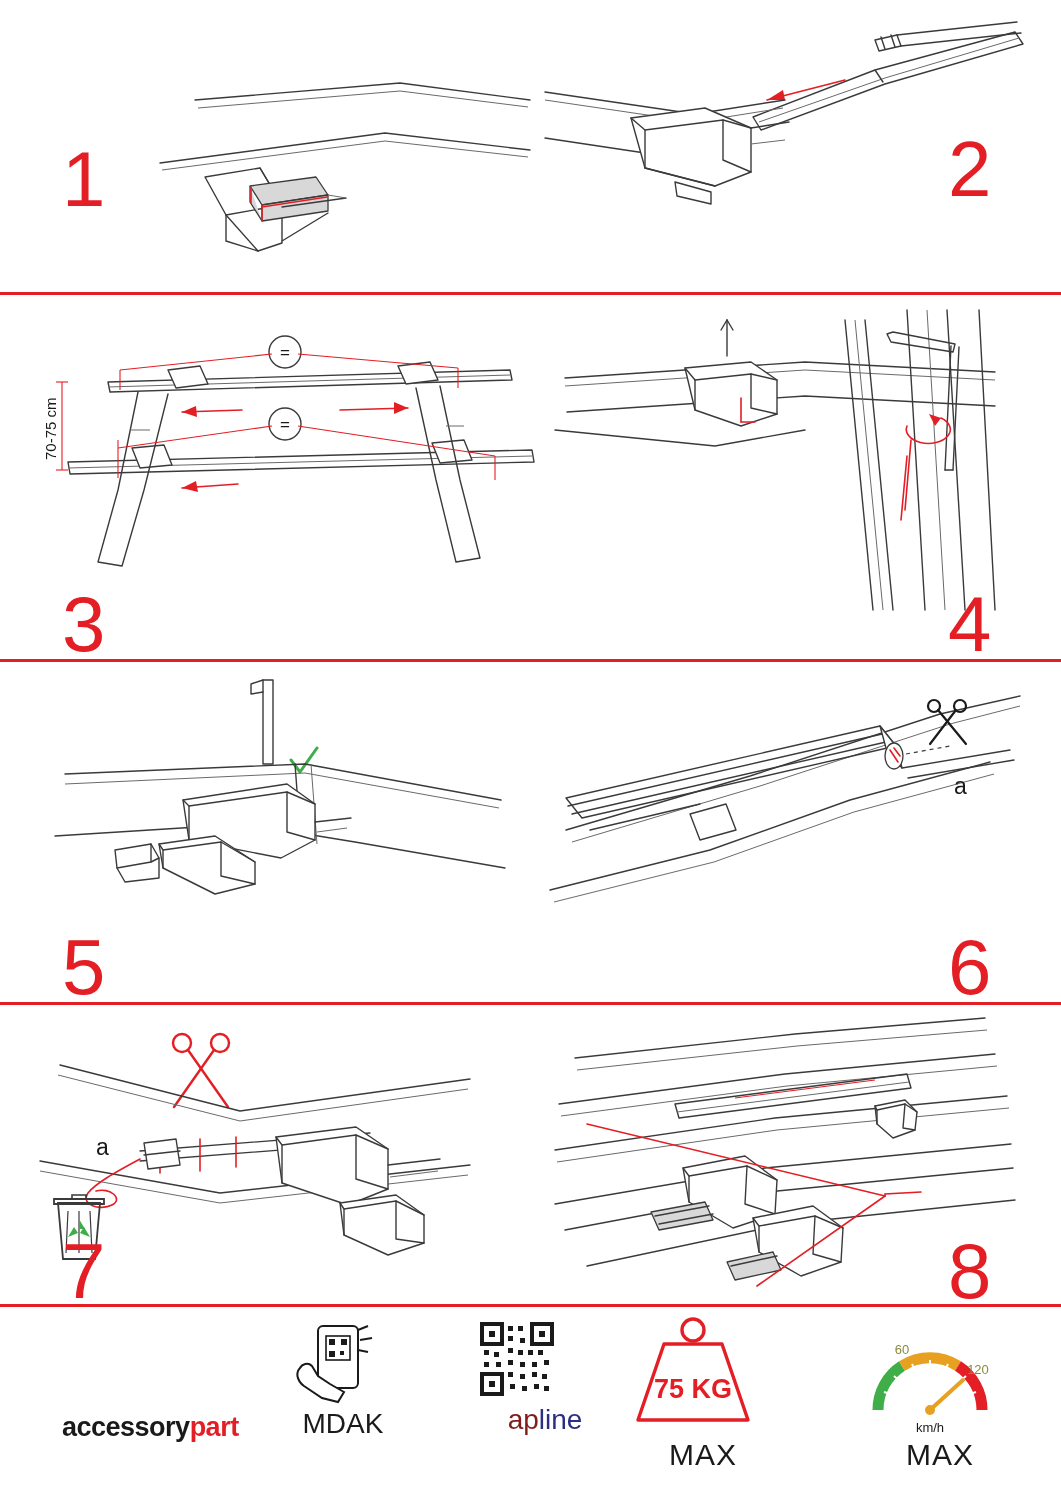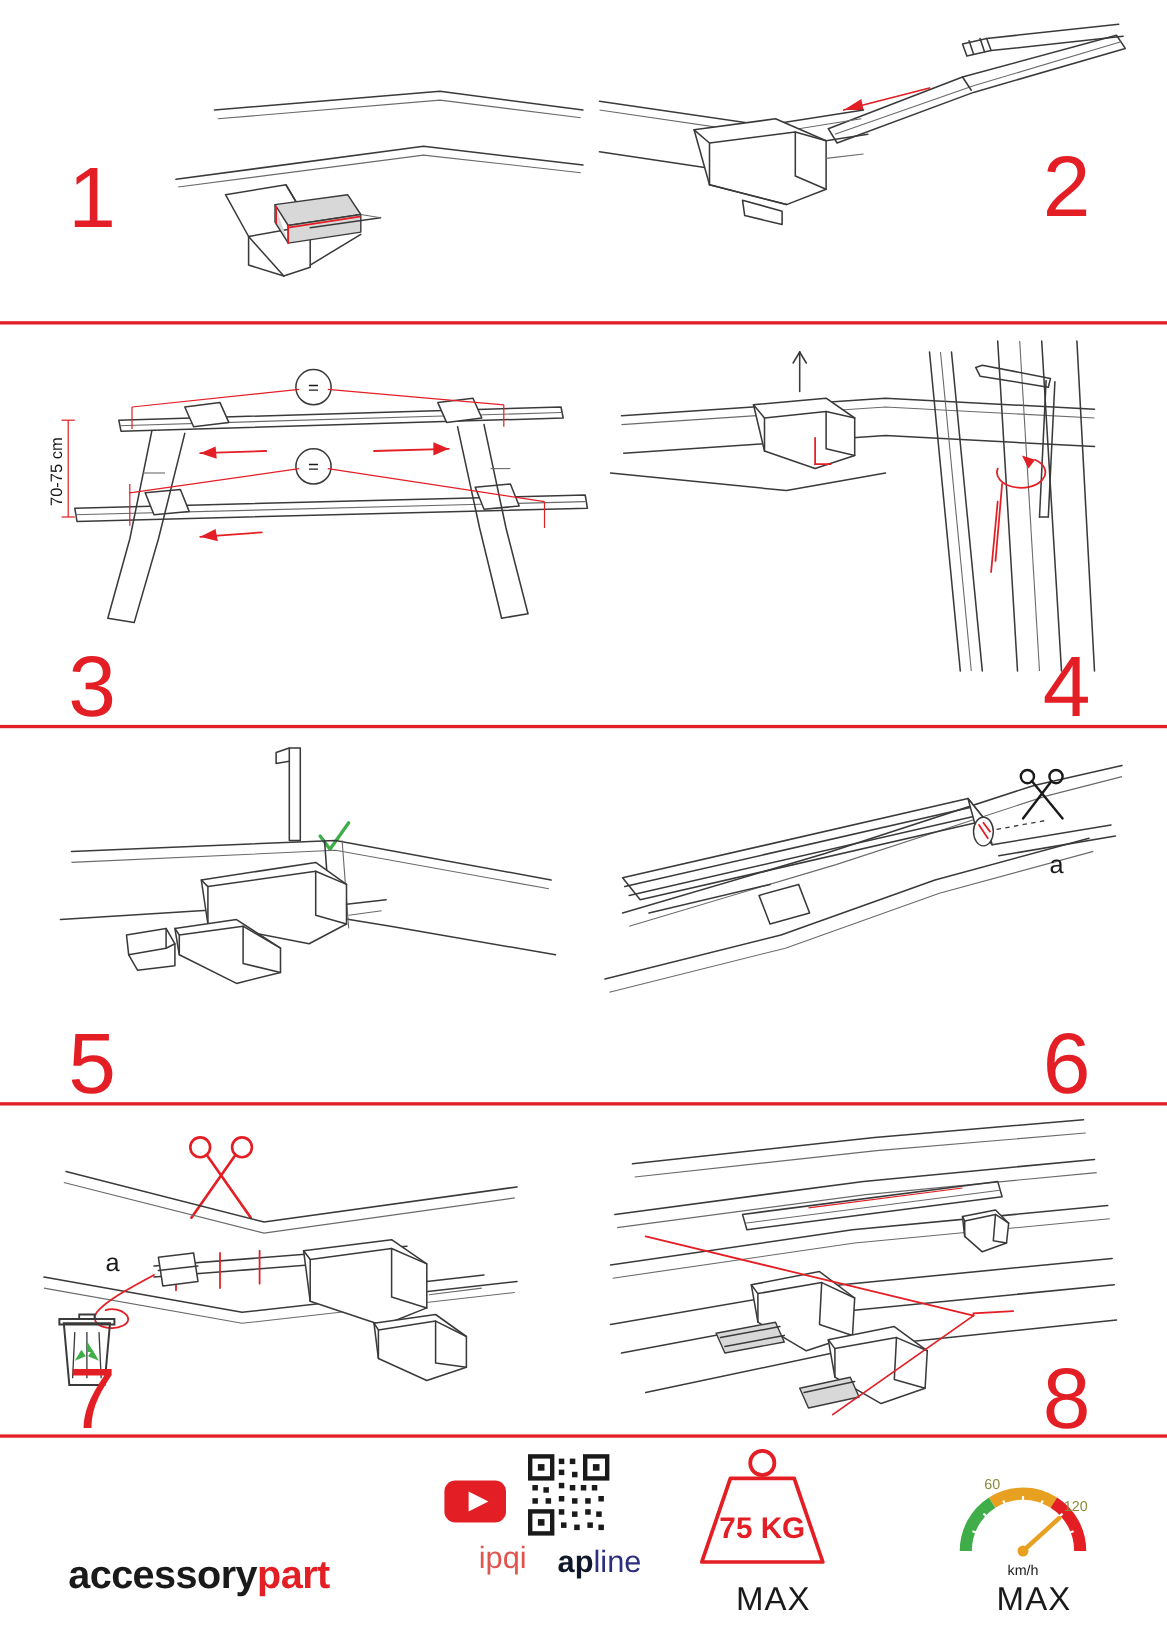--- a/index.html
+++ b/index.html
@@ -92,41 +92,41 @@
     letter-spacing: 2px;
     color: #2b2f80;
     line-height: 1;
   }
   .brand-accessorypart {
     position: absolute;
     left: 62px;
     top: 110px;
     font-family: "Liberation Sans", sans-serif;
     font-weight: bold;
-    font-size: 36px;
+    font-size: 27px;
     letter-spacing: -0.5px;
     line-height: 1;
     color: #1a1a1a;
     white-space: nowrap;
   }
   .brand-accessorypart .part { color: #e31e24; }
 
   .f-item {
     position: absolute;
     text-align: center;
   }
   .f-cap {
     font-family: "Liberation Sans", sans-serif;
     font-size: 28px;
     letter-spacing: 0px;
     color: #1a1a1a;
     white-space: nowrap;
   }
   .f-cap .ipqi { color: #e0554f; }
-  .f-cap .ap { color: #0f172a; font-weight: bold; }
+  .f-cap .ap { color: #7f1d1d; }
   .f-cap .line { color: #2b2f80; margin-top: 19px; }
 
   .max-cap {
     font-family: "Liberation Sans", sans-serif;
     font-size: 30px;
     color: #1a1a1a;
     letter-spacing: 1px;
   }
   .kg-txt {
     font-family: "Liberation Sans", sans-serif;
@@ -466,30 +466,36 @@
     </svg>
   </div>
   <div class="step-num" style="left:948px; top:1232px;">8</div>
 
   <div class="footer">
 
     <div class="brand-accessorypart">
       <span>accessory</span><span class="part">part</span>
     </div>
 
-
-    <div class="f-item" style="left:402px; top:38px; width:110px;">
-      <svg width="62" height="46" viewBox="0 0 62 46">
-        <rect x="2" y="4" width="56" height="38" rx="10" fill="#e31e24"></rect>
-        <path d="M24 14 L42 23 L24 32 Z" fill="#ffffff"></path>
+    <div class="f-item" style="left:288px; top:20px; width:110px;">
+      <svg width="96" height="84" viewBox="0 0 96 84">
+        <rect x="30" y="2" width="40" height="62" rx="5" fill="none" stroke="#1a1a1a" stroke-width="2"></rect>
+        <rect x="38" y="12" width="24" height="24" fill="none" stroke="#1a1a1a" stroke-width="1.6"></rect>
+        <rect x="41" y="15" width="6" height="6" fill="#1a1a1a"></rect>
+        <rect x="53" y="15" width="6" height="6" fill="#1a1a1a"></rect>
+        <rect x="41" y="27" width="6" height="6" fill="#1a1a1a"></rect>
+        <rect x="52" y="27" width="4" height="4" fill="#1a1a1a"></rect>
+        <path d="M12 44 C8 48 8 56 16 62 L34 74 L50 78 L56 68 L42 60 L30 52 L24 42 C20 38 14 40 12 44 Z" fill="#fff" stroke="#1a1a1a" stroke-width="2"></path>
+        <path d="M70 6 L80 2" stroke="#1a1a1a" stroke-width="2"></path>
+        <path d="M72 16 L84 14" stroke="#1a1a1a" stroke-width="2"></path>
+        <path d="M70 26 L80 28" stroke="#1a1a1a" stroke-width="2"></path>
       </svg>
-      <div class="f-cap" style="margin-top:12px;">
-        <span class="ipqi">ipqi</span>
-      </div>
+      <div class="f-cap">MDAK</div>
     </div>
+
 
     <div class="f-item" style="left:480px; top:18px; width:130px;">
       <svg width="74" height="74" viewBox="0 0 74 74">
         <rect x="0" y="0" width="74" height="74" fill="#ffffff"></rect>
         <rect x="2" y="2" width="20" height="20" fill="none" stroke="#1a1a1a" stroke-width="4"></rect>
         <rect x="52" y="2" width="20" height="20" fill="none" stroke="#1a1a1a" stroke-width="4"></rect>
         <rect x="2" y="52" width="20" height="20" fill="none" stroke="#1a1a1a" stroke-width="4"></rect>
         <rect x="9" y="9" width="6" height="6" fill="#1a1a1a"></rect>
         <rect x="59" y="9" width="6" height="6" fill="#1a1a1a"></rect>
         <rect x="9" y="59" width="6" height="6" fill="#1a1a1a"></rect>

